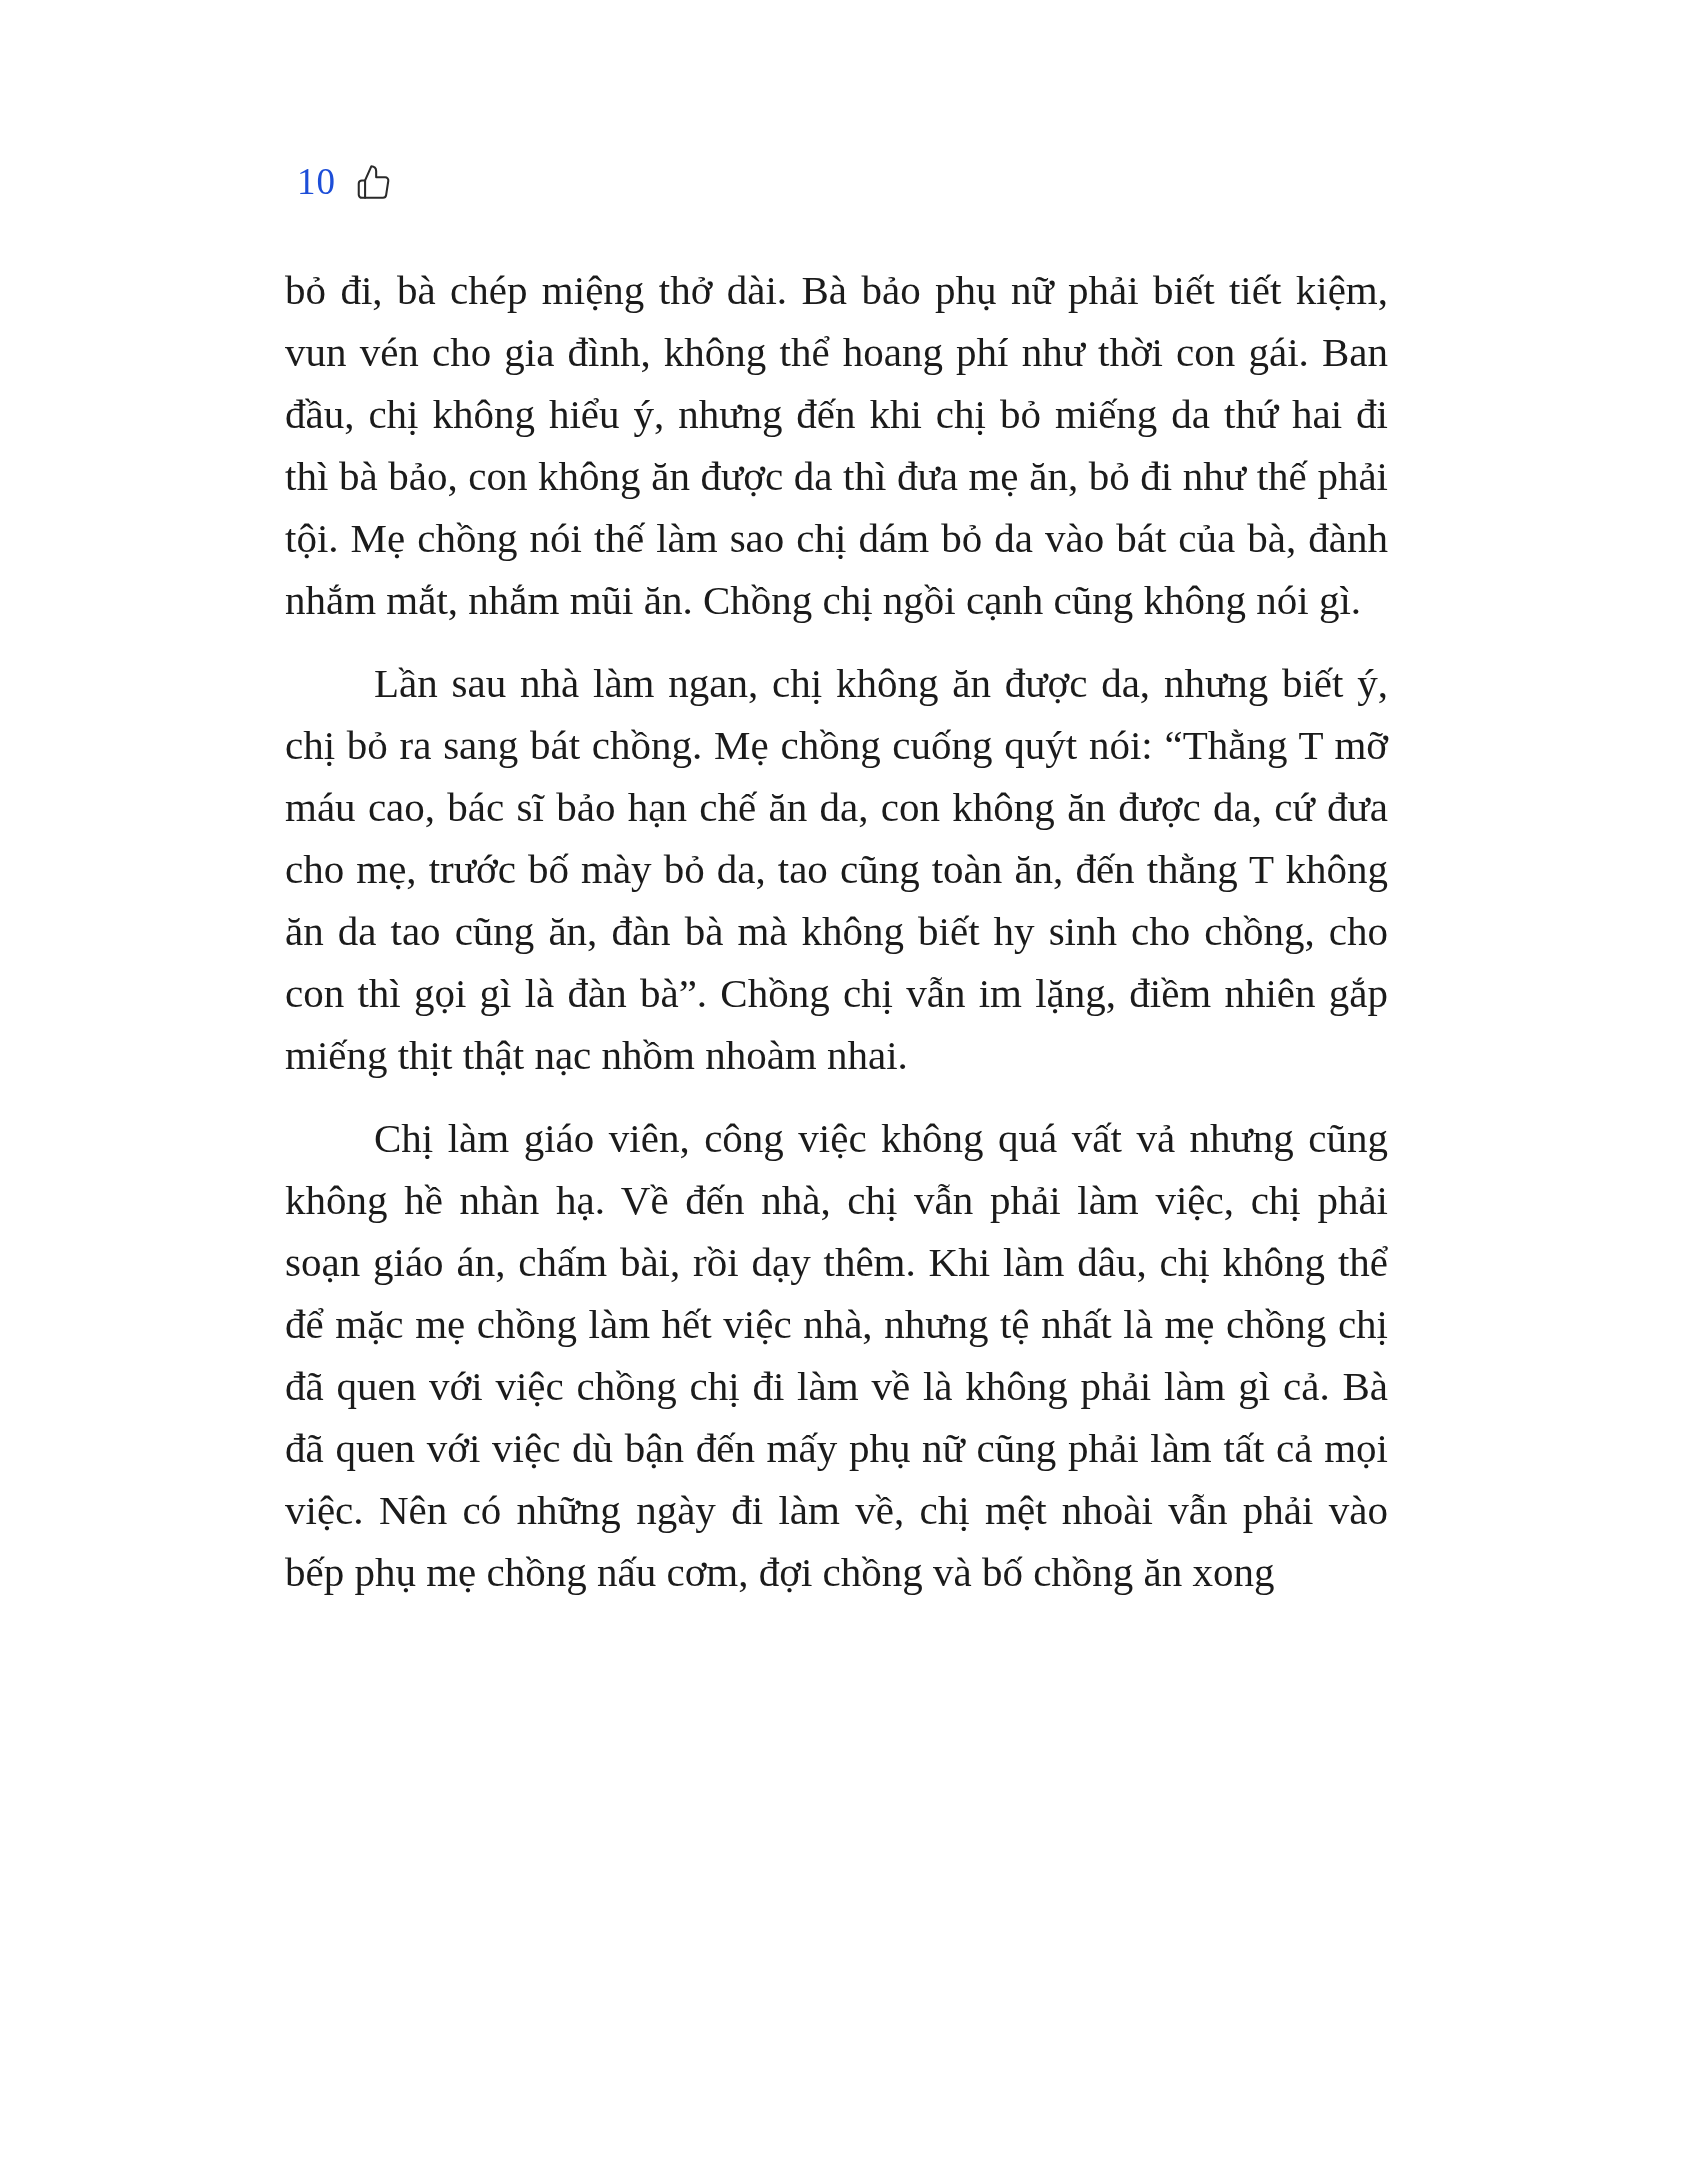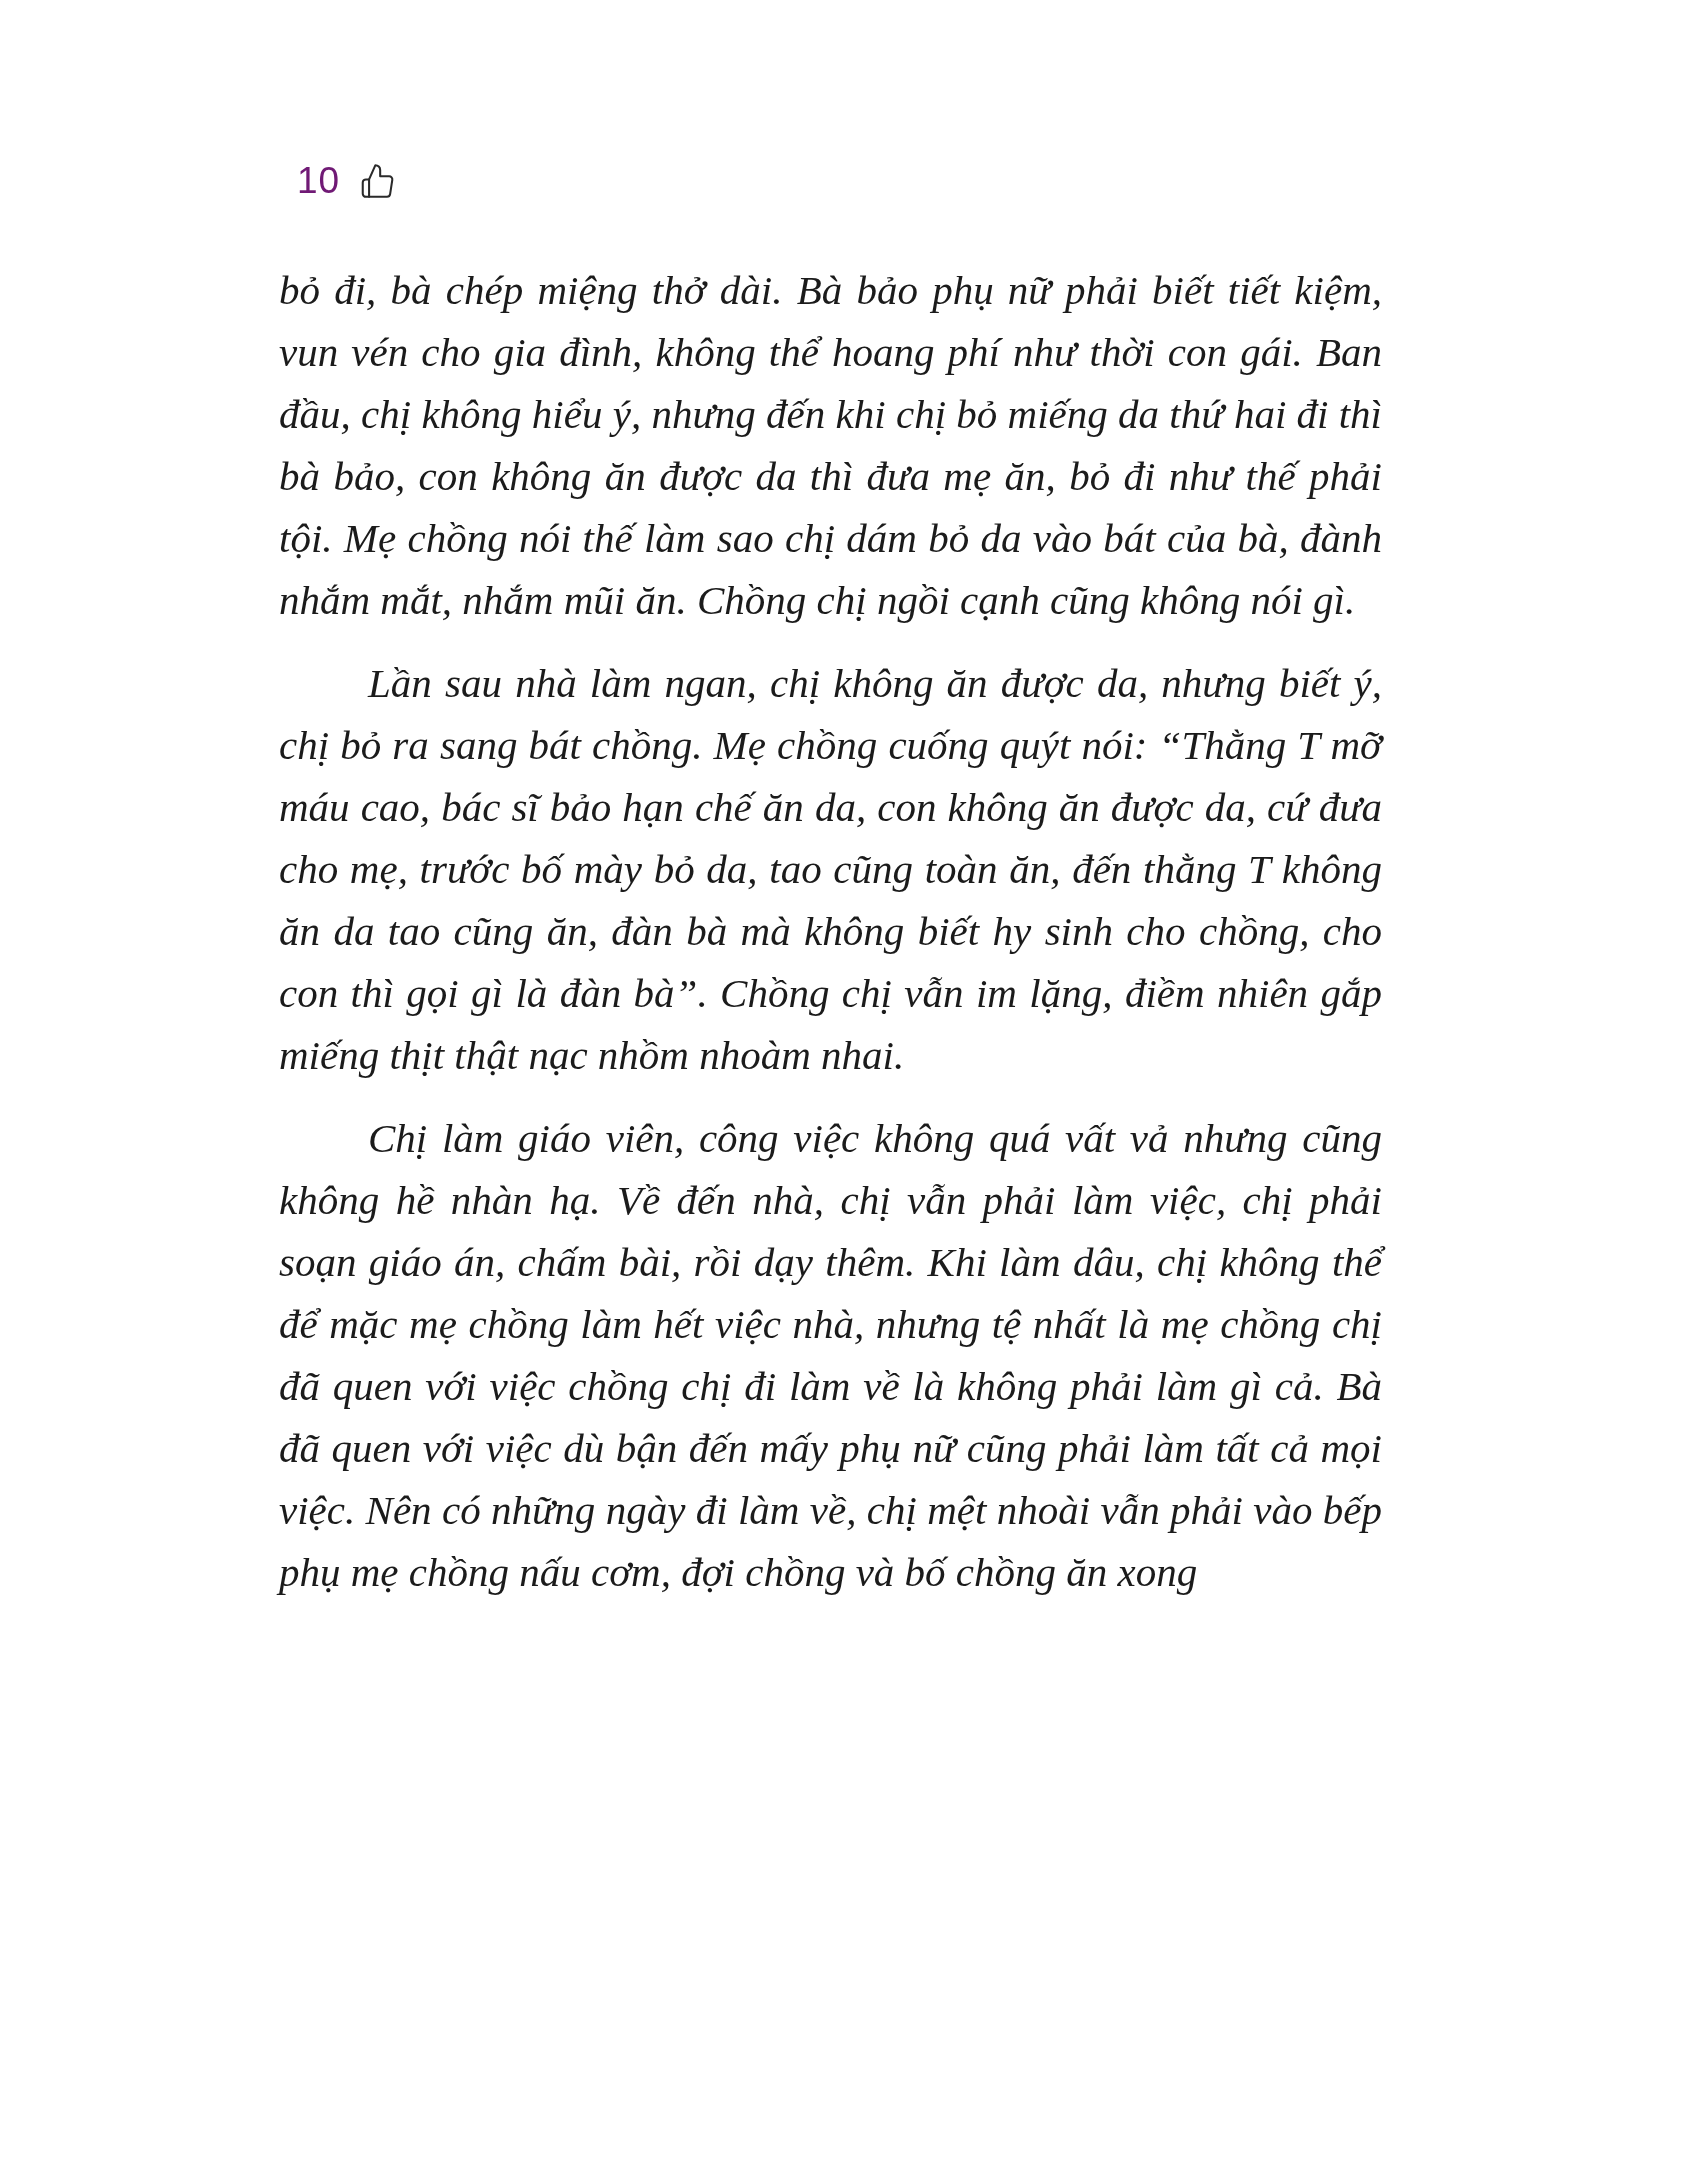--- a/index.html
+++ b/index.html
@@ -15,22 +15,22 @@
     font-family: "Liberation Serif", serif;
     color: #1b1b1b;
   }
   .page-header {
     position: absolute;
     left: 297px;
     top: 160px;
     display: flex;
     align-items: center;
     gap: 16px;
-    font-family: Liberation Sans, sans-serif;
-    color: #701a75;
+    font-family: Liberation Serif, serif;
+    color: #1d4ed8;
   }
   .page-number {
     font-size: 37px;
     letter-spacing: 1px;
   }
   .header-icon {
     width: 42px;
     height: 42px;
     display: inline-flex;
     align-items: center;
@@ -39,24 +39,23 @@
   .header-icon svg {
     width: 38px;
     height: 38px;
   }
   .running-title {
     font-size: 36px;
     letter-spacing: 2.5px;
   }
   .page-body {
     position: absolute;
-    left: 279px;
+    left: 285px;
     top: 259px;
     width: 1103px;
-    font-style: italic;
   }
   .para {
     margin: 0 0 21px 0;
     font-size: 41px;
     line-height: 62px;
     text-align: justify;
     text-justify: inter-word;
     text-indent: 89px;
     color: #1b1b1b;
   }

